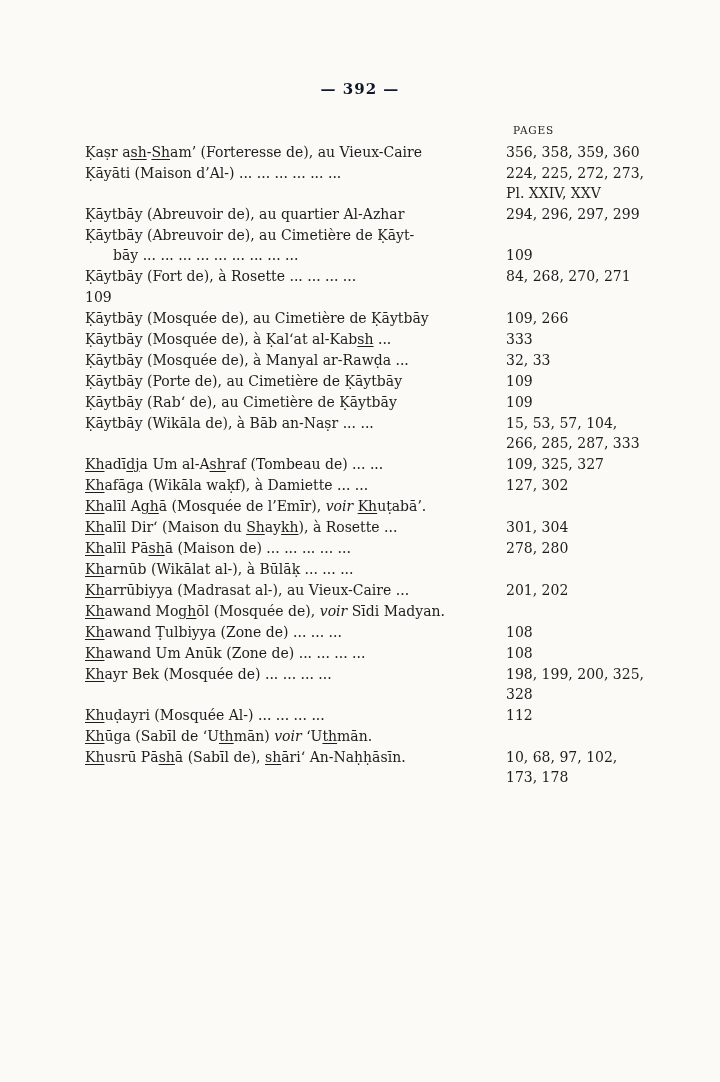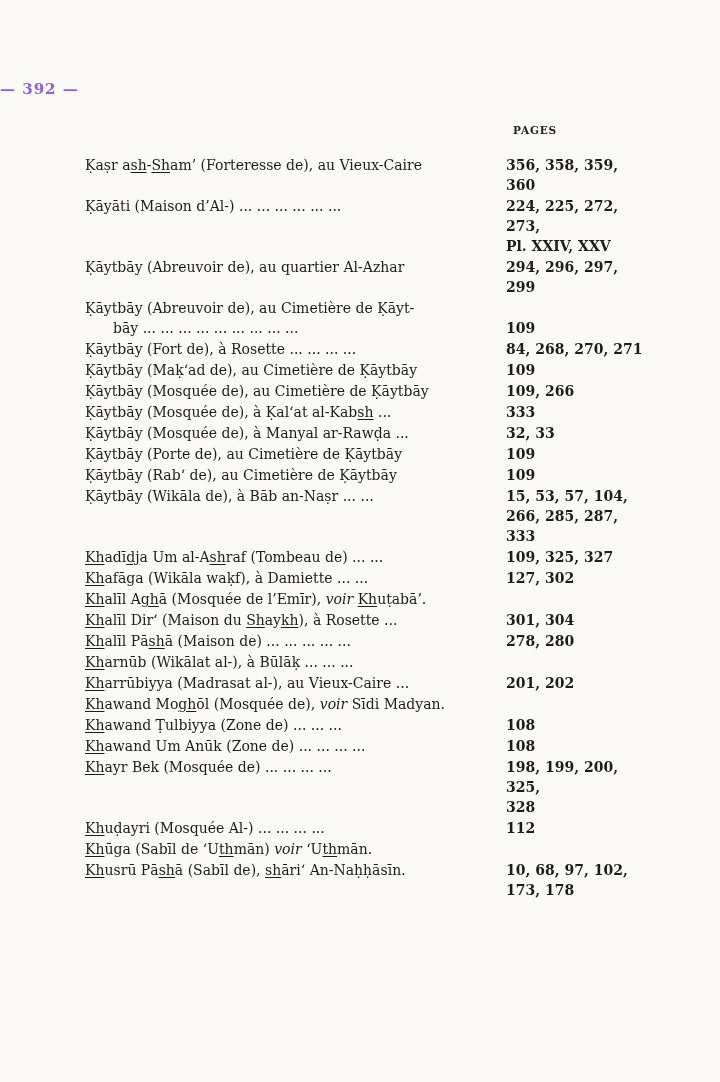--- a/index.html
+++ b/index.html
@@ -16,58 +16,58 @@
     width: 720px;
     height: 1082px;
     overflow: hidden;
     background: #fbfaf6;
   }
   .page-number {
     position: absolute;
     top: 80px;
     left: 0;
     width: 100%;
+    text-align: center;
     font-size: 15px;
     letter-spacing: 1px;
     font-weight: bold;
-    color: #8b5cf6;
+    color: #0f172a;
   }
   .content {
     position: absolute;
     top: 124px;
     left: 85px;
     width: 562px;
   }
   .col-header {
     margin-left: 428px;
     font-size: 10.5px;
-    font-weight: bold;
+    font-weight: normal;
     letter-spacing: 0.8px;
-    margin-bottom: 19px;
+    margin-bottom: 6px;
     color: #242320;
   }
   .entries {
     font-size: 14px;
     line-height: 20px;
   }
   .entry {
     display: flex;
     align-items: flex-start;
     margin-bottom: 1px;
   }
   .entry .label {
     flex: 0 0 393px;
     width: 393px;
     padding-left: 28px;
     text-indent: -28px;
   }
   .entry .pages {
     flex: 1 1 auto;
     white-space: pre-line;
-    font-weight: bold;
   }
   .label u {
     text-decoration: underline;
     text-underline-offset: 2px;
     text-decoration-thickness: 1px;
   }
 </style>
 </head>
 <body>
 
@@ -100,21 +100,20 @@
   </div>
 
 
   <div class="entry">
     <span class="label">Ḳāytbāy (Fort de), à Rosette ... ... ... ...</span>
     <span class="pages">84, 268, 270, 271</span>
   </div>
 
 
   <div class="entry">
-    <span class="label">Ḳāytbāy (Maḳ‘ad de), au Cimetière de Ḳāytbāy</span>
     <span class="pages">109</span>
   </div>
 
   <div class="entry">
     <span class="label">Ḳāytbāy (Mosquée de), au Cimetière de Ḳāytbāy</span>
     <span class="pages">109, 266</span>
   </div>
 
   <div class="entry">
     <span class="label">Ḳāytbāy (Mosquée de), à Ḳal‘at al-Kab<u>sh</u> ...</span>

